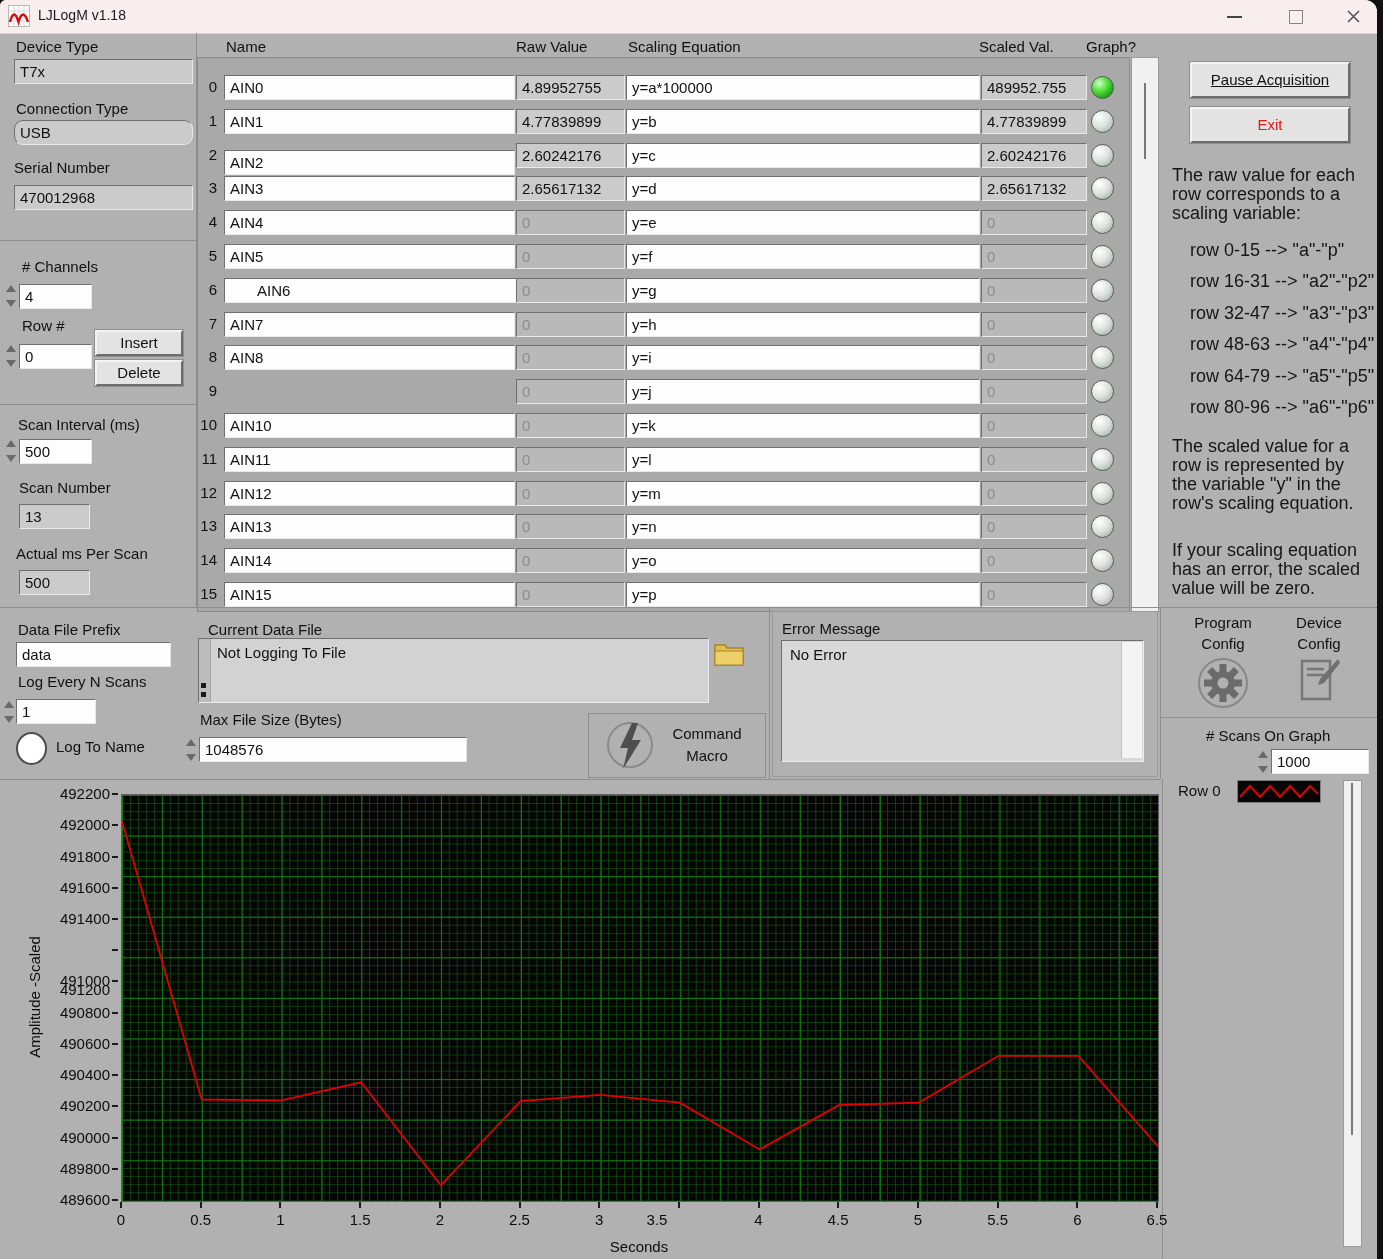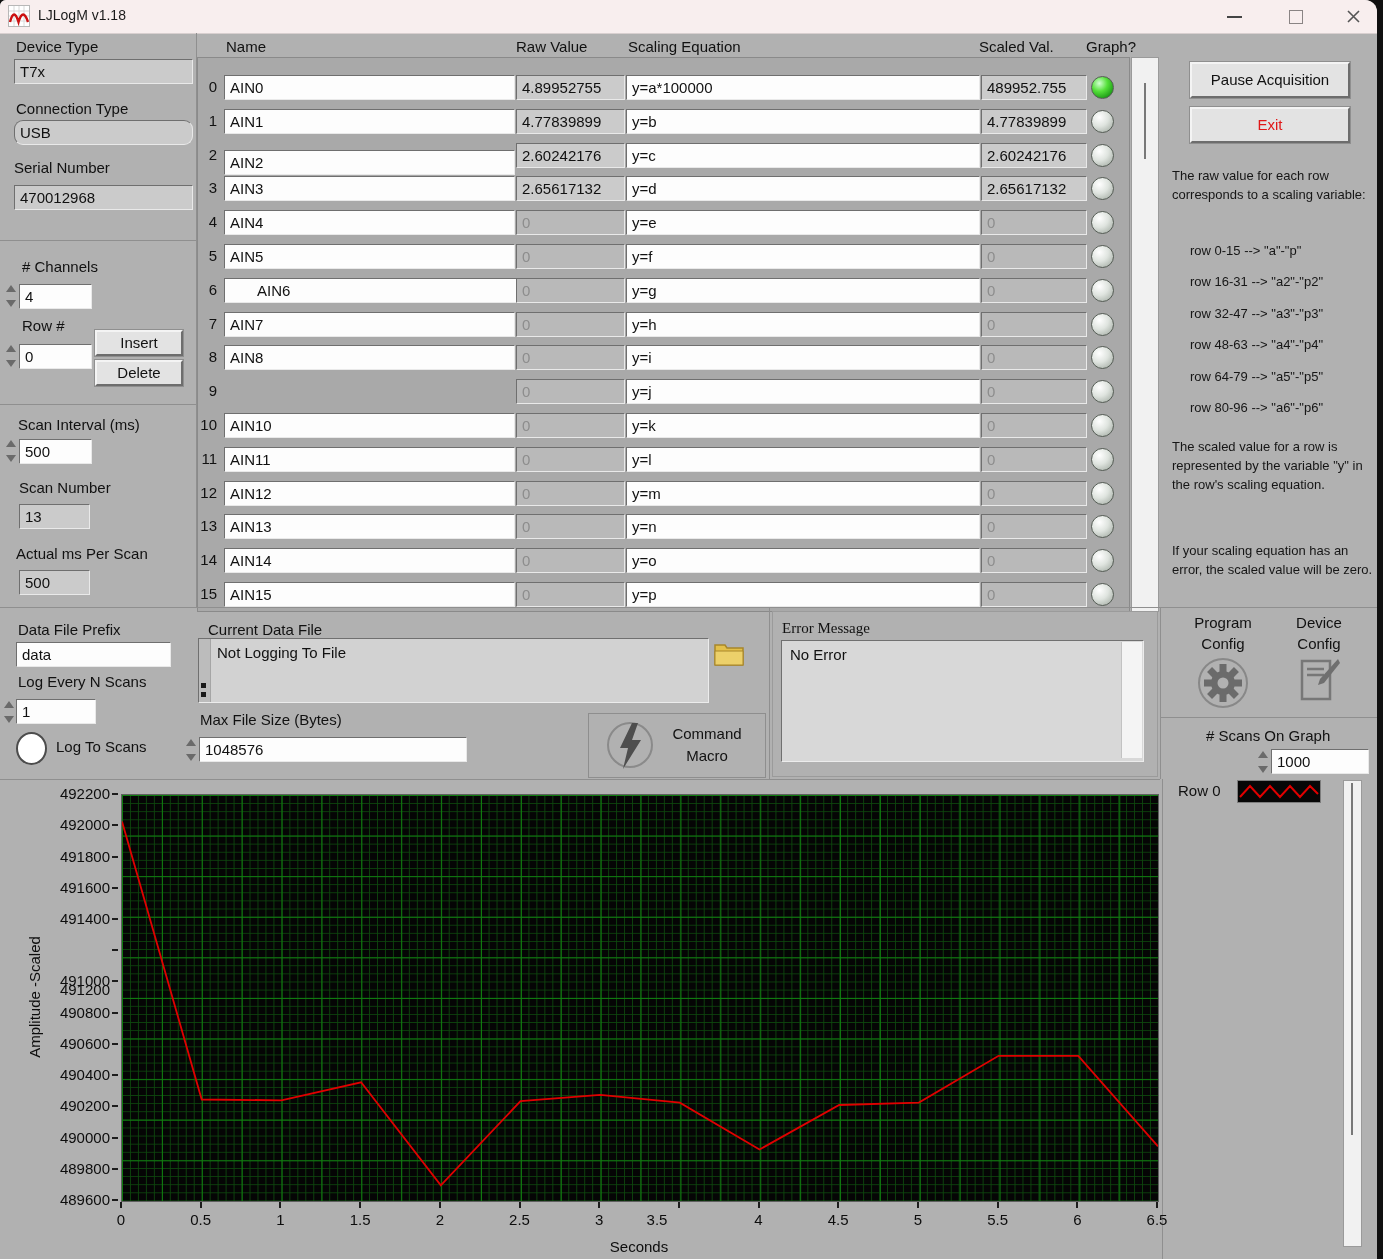--- a/index.html
+++ b/index.html
@@ -6,21 +6,21 @@
   #stage{position:relative;width:1383px;height:1259px;background:#101010;overflow:hidden;
          font-family:"Liberation Sans","DejaVu Sans",sans-serif;color:#111;}
   #app{position:absolute;left:0;top:0;width:1377px;height:1259px;background:#b1b1b1;
        border-radius:6px 12px 0 0;overflow:hidden;}
   .abs{position:absolute;}
   
   #titlebar{position:absolute;left:0;top:0;width:100%;height:33px;background:#f8eeee;border-bottom:1px solid #d8cfcf;}
   .wtitle{position:absolute;left:38px;top:7px;font-size:14px;color:#1a1a1a;}
   
   .lbl{position:absolute;font-size:15px;color:#111;white-space:nowrap;}
-  .note{position:absolute;font-size:13px;color:#161616;line-height:19px;}
+  .note{position:absolute;font-size:18px;color:#161616;line-height:19px;}
   
   .fld{position:absolute;height:23px;line-height:23px;font-size:15px;padding-left:5px;overflow:hidden;white-space:nowrap;
        border-top:1px solid #6f6f6f;border-left:1px solid #6f6f6f;border-bottom:1px solid #e9e9e9;border-right:1px solid #e9e9e9;}
   .white{background:#fdfdfd;color:#111;}
   .ind{background:#cbcbcb;color:#111;}
   .ind.off{background:#b9b9b9;color:#8d8d8d;}
   .idx{position:absolute;font-size:15px;color:#111;width:24px;text-align:right;}
   
   .btn{position:absolute;background:#e3e3e3;font-size:15px;color:#111;text-align:center;cursor:default;
        border-top:2px solid #f4f4f4;border-left:2px solid #f4f4f4;border-bottom:2px solid #6d6d6d;border-right:2px solid #6d6d6d;
@@ -136,21 +136,21 @@
   <div class="lbl" style="left:628px;top:38px;">Scaling Equation</div>
   <div class="lbl" style="left:979px;top:38px;">Scaled Val.</div>
   <div class="lbl" style="left:1086px;top:38px;">Graph?</div>
 
   <div id="tablebox"></div>
 
   <div class="sbar" style="left:1131px;top:57px;width:26px;height:553px;">
     <div class="sthumb" style="left:12px;top:25px;height:76px;"></div>
   </div>
 
-  <div class="btn" style="left:1190px;top:62px;width:156px;height:32px;line-height:32px;">Pause Acquisition</div>
+  <div class="btn" style="left:1190px;top:62px;width:156px;height:32px;line-height:32px;text-decoration:underline;">Pause Acquisition</div>
   <div class="btn" style="left:1190px;top:107px;width:156px;height:32px;line-height:32px;color:#e01818;">Exit</div>
 
   <div class="note" style="left:1172px;top:166px;width:200px;">The raw value for each row corresponds to a scaling variable:</div>
   <div id="mappings"></div>
   <div class="note" style="left:1172px;top:437px;width:200px;">The scaled value for a row is represented by the variable  "y" in the row's scaling equation.</div>
   <div class="note" style="left:1172px;top:541px;width:204px;">If your scaling  equation has an error, the scaled value will be zero.</div>
 
   <div class="hline" style="left:0;top:607px;width:1377px;"></div>
   <div class="vline" style="left:769px;top:607px;height:172px;"></div>
   <div class="vline" style="left:1160px;top:607px;height:172px;"></div>
@@ -162,21 +162,21 @@
   <div class="fld white" style="left:16px;top:642px;width:148px;">data</div>
 
   <div class="lbl" style="left:18px;top:673px;">Log Every N Scans</div>
   <div class="spin" style="left:3px;top:699px;">
         <div class="up"></div>
         <div class="dn"></div>
       </div>
   <div class="fld white" style="left:16px;top:699px;width:73px;">1</div>
 
   <div id="logcircle" style="left:16px;top:732px;"></div>
-  <div class="lbl" style="left:56px;top:738px;">Log To Scans</div>
+  <div class="lbl" style="left:56px;top:738px;">Log To Name</div>
 
   <div class="lbl" style="left:208px;top:621px;">Current Data File</div>
   <div id="filebox">
     <div class="strip"></div>
     <div style="position:absolute;left:18px;top:5px;font-size:15px;">Not Logging To File</div>
     <div style="position:absolute;left:2px;bottom:14px;width:5px;height:5px;background:#1a1a1a;"></div>
     <div style="position:absolute;left:2px;bottom:5px;width:5px;height:5px;background:#1a1a1a;"></div>
   </div>
   <svg class="abs" style="left:713px;top:640px;" width="32" height="27" viewBox="0 0 32 27">
     <path d="M2 5 L12 5 L14 8 L30 8 L30 25 L2 25 Z" fill="#e3c04a" stroke="#a8862a" stroke-width="1.5"></path>
@@ -195,21 +195,21 @@
       <circle cx="25" cy="25" r="22" fill="none" stroke="#8a8a8a" stroke-width="2"></circle>
       <polygon points="27,3 15,28 23,28 18,49 36,20 27,20 33,3" fill="#4e4e4e"></polygon>
     </svg>
     <div style="position:absolute;left:64px;top:9px;width:108px;text-align:center;font-size:15px;line-height:22px;">
       <div>Command</div>
       <div>Macro</div>
     </div>
   </div>
 
   <div class="groupbox" style="left:772px;top:611px;width:384px;height:164px;border-color:#9b9b9b;"></div>
-  <div class="lbl" style="left:782px;top:620px;font-family:Liberation Serif, serif;">Error Message</div>
+  <div class="lbl" style="left:782px;top:620px;">Error Message</div>
   <div id="errbox">
     <div style="position:absolute;left:8px;top:5px;font-size:15px;">No Error</div>
     <div class="strip"></div>
   </div>
 
   <div class="cfg-label" style="left:1178px;top:612px;width:90px;">
     <div>Program</div>
     <div>Config</div>
   </div>
   <svg class="abs" style="left:1197px;top:657px;" width="52" height="52" viewBox="-26 -26 52 52">

